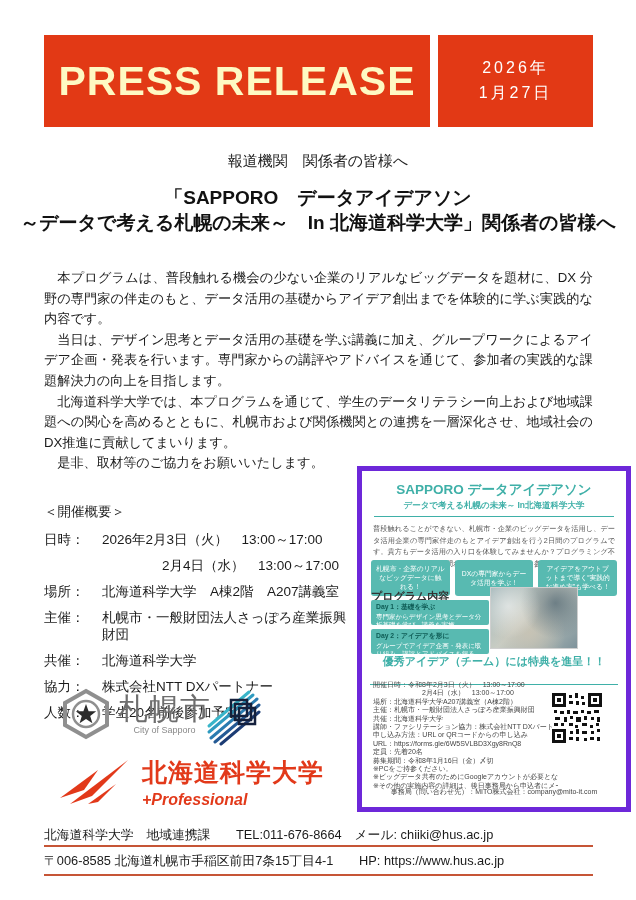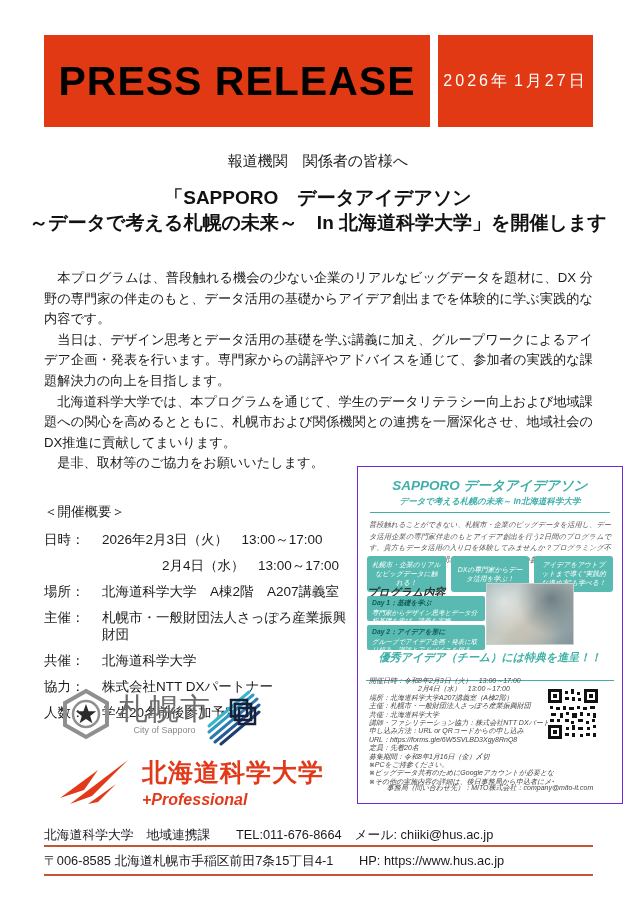--- a/index.html
+++ b/index.html
@@ -3,22 +3,22 @@
 <meta charset="utf-8">
 <style>
   html,body{margin:0;padding:0;background:#ffffff;}
   .page{
     position:relative;width:636px;height:900px;background:#ffffff;overflow:hidden;
     font-family:"Liberation Sans","DejaVu Sans",sans-serif;color:#1c1c1c;
   }
   
   .header-row{position:absolute;top:35px;left:44px;right:43px;height:92px;display:flex;gap:8px;}
   .press-block{flex:1;background:#e23915;display:flex;align-items:center;justify-content:center;}
-  .press-title{color:#000000;font-weight:700;font-size:41px;letter-spacing:1px;}
-  .date-block{width:155px;background:#e23915;display:flex;align-items:center;justify-content:center;gap:4px;}
+  .press-title{color:#fef9c3;font-weight:700;font-size:41px;letter-spacing:1px;}
+  .date-block{width:155px;background:#e23915;display:flex;flex-direction:column;align-items:center;justify-content:center;gap:4px;}
   .date-block span{color:#fff;font-size:16px;letter-spacing:3px;}
   
   .recipient{position:absolute;top:152px;left:0;right:0;text-align:center;font-size:15px;color:#222;}
   .doc-title{position:absolute;top:185px;left:0;right:0;text-align:center;font-weight:700;font-size:19px;line-height:25px;color:#111;}
   
   .body-text{position:absolute;top:268px;left:44px;width:549px;font-size:13.2px;line-height:20.6px;text-align:justify;color:#1b1b1b;}
   .body-text p{margin:0;}
   
   .overview{position:absolute;top:503px;left:44px;width:305px;font-size:13.5px;color:#1b1b1b;}
   .overview .ov-heading{margin-bottom:10px;}
@@ -30,21 +30,21 @@
   .sapporo-logo{position:absolute;top:688px;left:62px;display:flex;align-items:center;}
   .sapporo-text{margin-left:8px;line-height:1;}
   .sapporo-name{font-size:30px;color:#6e6e6e;letter-spacing:1px;}
   .sapporo-sub{font-size:9px;color:#8a8a8a;margin-top:2px;text-align:center;}
   .zaidan-logo{position:absolute;top:682px;left:205px;}
   .hus-logo{position:absolute;top:756px;left:58px;display:flex;align-items:center;}
   .hus-text{margin-left:10px;}
   .hus-name{font-size:25px;font-weight:700;color:#e2391a;letter-spacing:1px;}
   .hus-sub{font-size:16px;font-weight:700;font-style:italic;color:#e2391a;margin-top:2px;}
   
-  .flyer{position:absolute;left:357px;top:466px;width:264px;height:336px;border:1px solid #6d28d9;background:#fff;font-style:italic;}
+  .flyer{position:absolute;left:357px;top:466px;width:264px;height:336px;border:5px solid #6d28d9;background:#fff;}
   .flyer *{box-sizing:border-box;}
   .flyer-title{position:absolute;top:10px;left:0;right:0;text-align:center;color:#3fb0a8;font-weight:700;font-size:13.5px;}
   .flyer-subtitle{position:absolute;top:29px;left:0;right:0;text-align:center;color:#3fb0a8;font-size:8.5px;font-weight:700;}
   .flyer-divider{position:absolute;top:45px;left:12px;right:12px;border-bottom:1.5px solid #3fb0a8;}
   .flyer-intro{position:absolute;top:52px;left:11px;width:242px;font-size:7.2px;line-height:1.6;color:#555;text-align:justify;}
   .flyer-points{position:absolute;top:89px;left:9px;right:9px;display:flex;gap:5px;}
   .flyer-point{flex:1;background:#58bab1;color:#fff;border-radius:3px;font-size:6.8px;line-height:1.35;padding:4px 5px;text-align:center;display:flex;align-items:center;justify-content:center;}
   .program-heading{position:absolute;top:118px;left:9px;font-size:11px;font-weight:700;color:#333;}
   .day-box{position:absolute;left:9px;width:118px;background:#58bab1;color:#fff;border-radius:2px;padding:3px 5px;font-size:6.5px;line-height:1.3;}
   .day-box .day-title{font-weight:700;font-size:6.8px;color:#0e5c55;margin-bottom:1px;}
@@ -79,21 +79,21 @@
     </div>
     <div class="date-block">
       <span>2026年</span>
       <span>1月27日</span>
     </div>
   </div>
 
   <div class="recipient">報道機関　関係者の皆様へ</div>
   <div class="doc-title">
     <div>「SAPPORO　データアイデアソン</div>
-    <div>～データで考える札幌の未来～　In 北海道科学大学」を開催します</div>
+    <div>～データで考える札幌の未来～　In 北海道科学大学」関係者の皆様へ</div>
   </div>
 
   <div class="body-text">
     <p>　本プログラムは、普段触れる機会の少ない企業のリアルなビッグデータを題材に、DX 分野の専門家の伴走のもと、データ活用の基礎からアイデア創出までを体験的に学ぶ実践的な内容です。</p>
     <p>　当日は、デザイン思考とデータ活用の基礎を学ぶ講義に加え、グループワークによるアイデア企画・発表を行います。専門家からの講評やアドバイスを通じて、参加者の実践的な課題解決力の向上を目指します。</p>
     <p>　北海道科学大学では、本プログラムを通じて、学生のデータリテラシー向上および地域課題への関心を高めるとともに、札幌市および関係機関との連携を一層深化させ、地域社会のDX推進に貢献してまいります。</p>
     <p>　是非、取材等のご協力をお願いいたします。</p>
   </div>
 
   <div class="overview">

